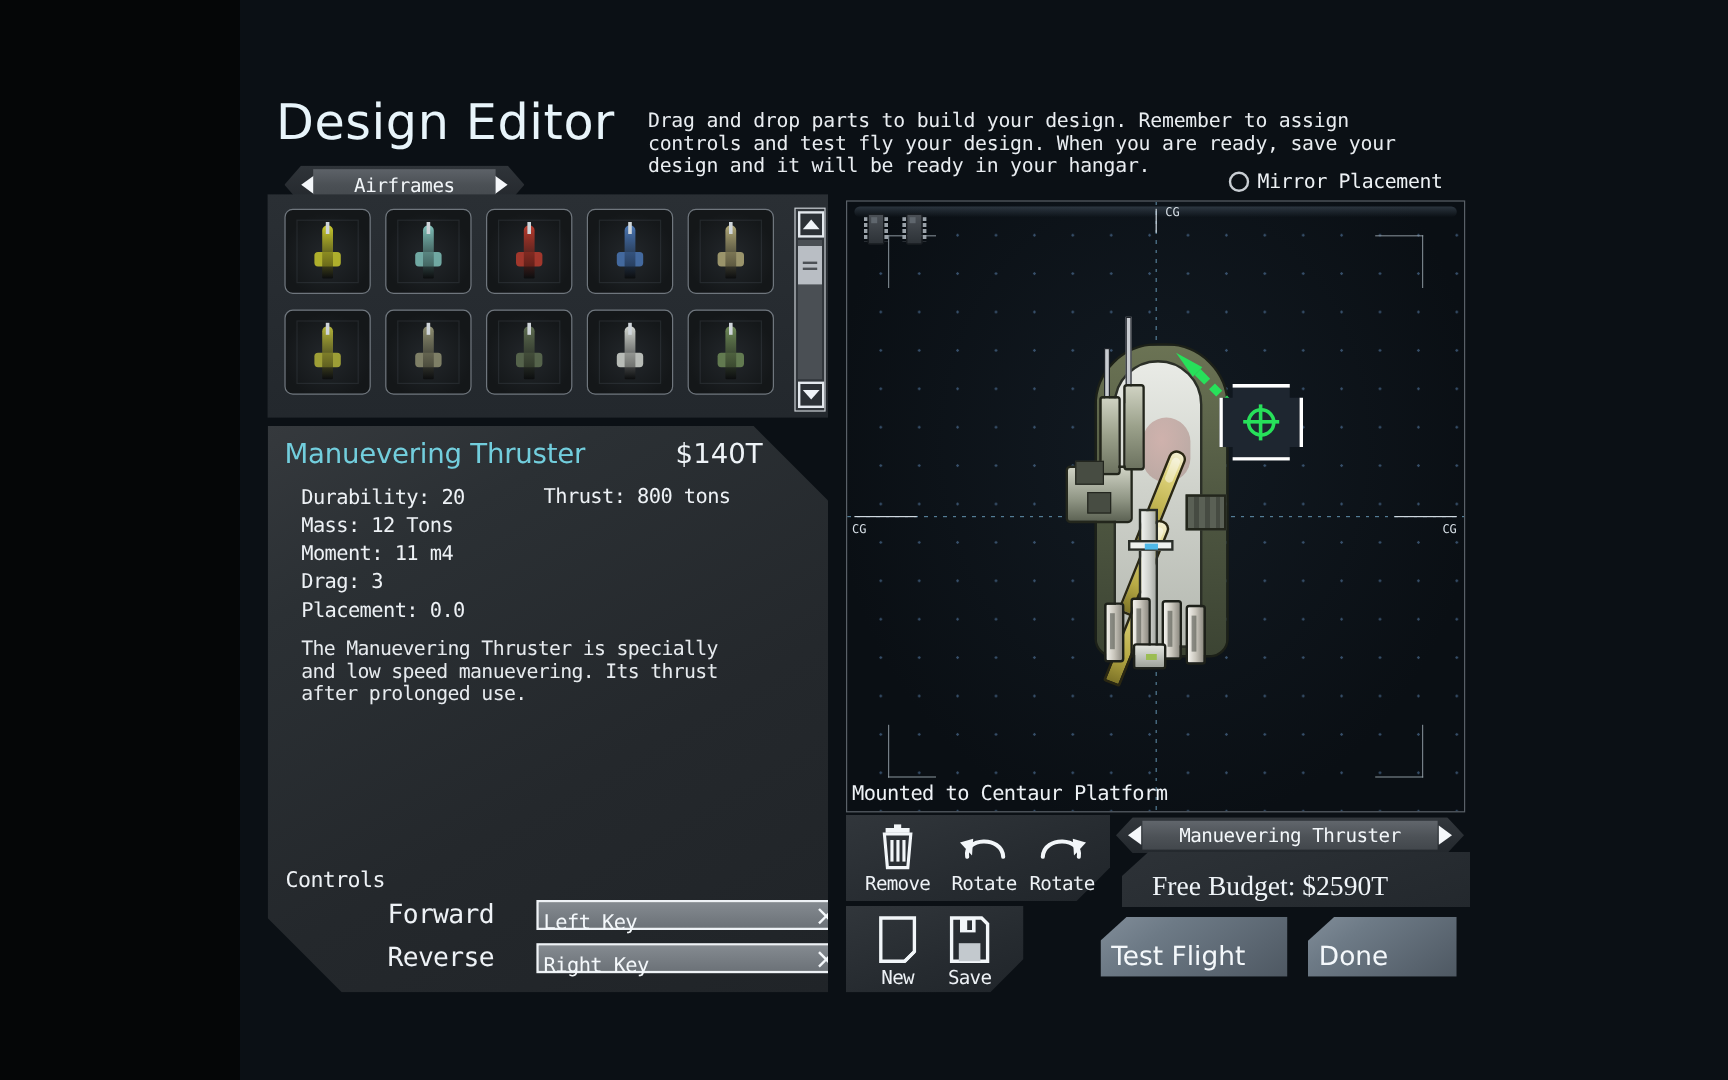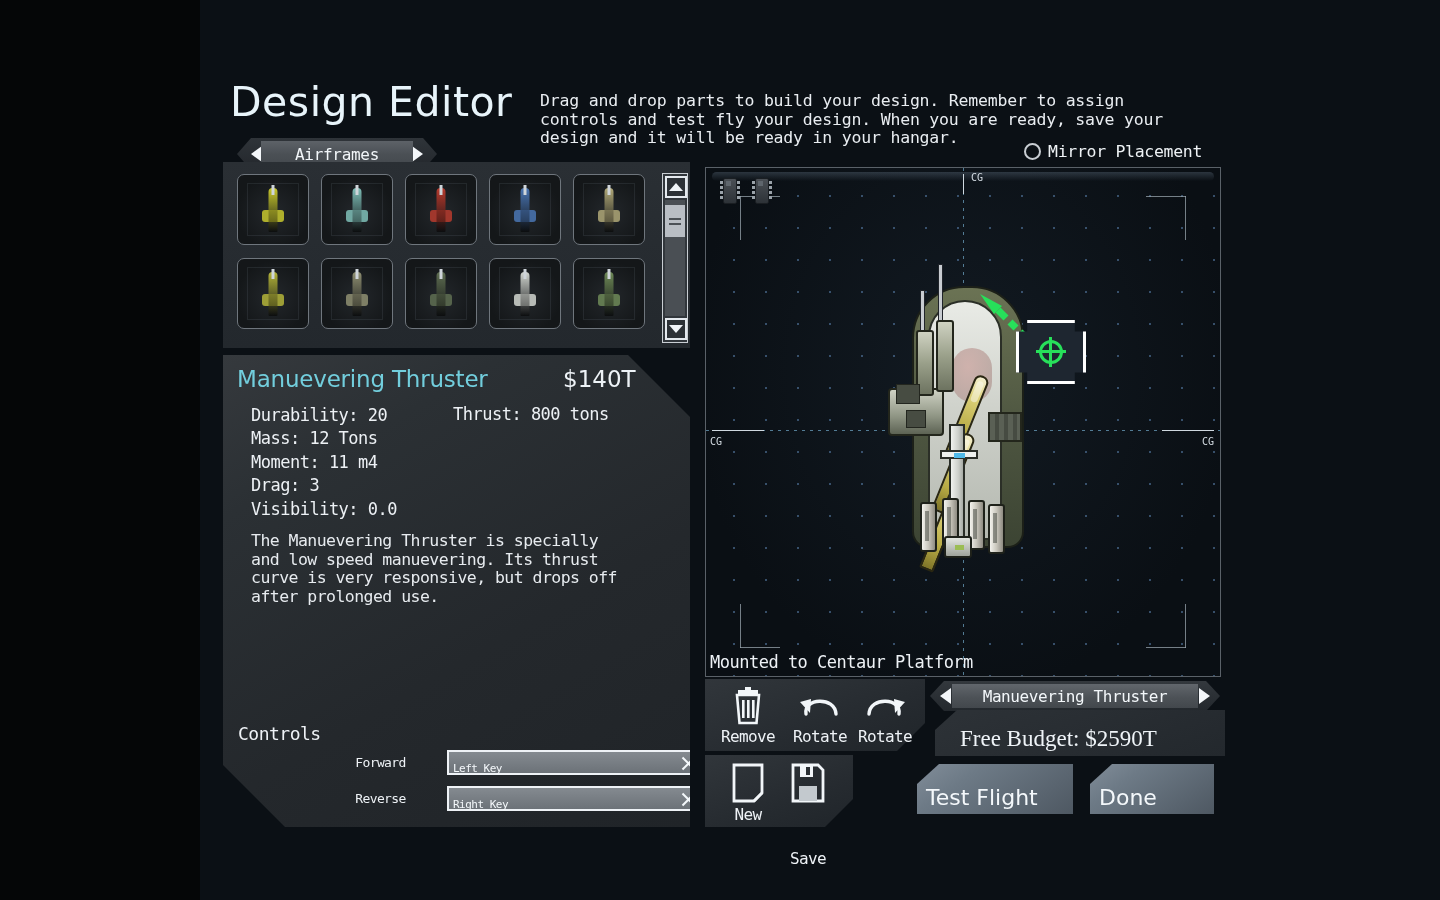--- a/index.html
+++ b/index.html
@@ -168,30 +168,30 @@
   .controls-title {
     position: absolute; left: 15px; top: 368px;
     font-size: 18px; color: #eef2f6;
     font-family: "DejaVu Sans Mono", monospace; letter-spacing: -0.5px;
   }
   .ctrl-row {
     position: absolute; left: 100px; display: flex; align-items: center; gap: 9px;
   }
   .ctrl-row.r1 { top: 395px; } .ctrl-row.r2 { top: 431px; }
   .ctrl-label {
-    width: 115px; text-align: center; font-size: 13px; color: #eef2f6;
+    width: 115px; text-align: left; font-size: 22px; color: #eef2f6;
     font-family: "DejaVu Sans Mono", monospace; letter-spacing: -0.6px;
   }
   .ctrl-field {
     position: relative; width: 255px; height: 25px;
     background: linear-gradient(180deg,#848a90 0%, #6c7278 100%);
     border: 2px solid #eef2f6; display: flex; align-items: center;
   }
   .ctrl-value {
-    font-size: 11px; color: #f4f8fb; padding-left: 4px;
+    font-size: 17px; color: #f4f8fb; padding-left: 4px;
     font-family: "DejaVu Sans Mono", monospace; letter-spacing: -0.5px; margin-top: 12px;
   }
   .ctrl-clear {
     position: absolute; right: 3px; top: 50%; transform: translateY(-50%);
     width: 17px; height: 17px;
   }
   .ctrl-clear::before, .ctrl-clear::after {
     content: ''; position: absolute; left: 0; top: 8px;
     width: 17px; height: 2px; background: #f4f8fb;
   }
@@ -539,28 +539,27 @@
 
   <div class="info-panel">
     <div class="part-name">Manuevering Thruster</div>
     <div class="part-price">$140T</div>
 
     <div class="stats">
       <div>Durability: 20</div>
       <div>Mass: 12 Tons</div>
       <div>Moment: 11 m4</div>
       <div>Drag: 3</div>
-      <div>Visibility: 0.0</div>
+      <div>Placement: 0.0</div>
     </div>
     <div class="stat-thrust">Thrust: 800 tons</div>
 
     <div class="description">
       <div>The Manuevering Thruster is specially</div>
       <div>and low speed manuevering. Its thrust</div>
-      <div>curve is very responsive, but drops off</div>
       <div>after prolonged use.</div>
     </div>
 
     <div class="controls-title">Controls</div>
 
     <div class="ctrl-row r1">
       <div class="ctrl-label">Forward</div>
       <div class="ctrl-field">
         <span class="ctrl-value">Left Key</span>
         <span class="ctrl-clear"></span>
@@ -697,21 +696,21 @@
   </div>
 
   <div class="tool-btn" style="left:712px;top:762px;">
     <svg class="icon-svg" width="38" height="42" viewBox="0 0 38 42">
       <path d="M5 3 h28 v28 l-8 8 h-20 Z" fill="none" stroke="#f2f6f9" stroke-width="2.8" stroke-linejoin="miter"></path>
       <path d="M33 31 l-8 8" stroke="#f2f6f9" stroke-width="2.6"></path>
     </svg>
     <span class="lbl">New</span>
   </div>
 
-  <div class="tool-btn" style="left:772px;top:762px;gap:44px;">
+  <div class="tool-btn" style="left:772px;top:762px;">
     <svg class="icon-svg" width="38" height="42" viewBox="0 0 38 42">
       <path d="M4 3 h25 l5 5 v31 h-30 Z" fill="none" stroke="#f2f6f9" stroke-width="2.8"></path>
       <rect x="11" y="3" width="13" height="12" fill="#f2f6f9"></rect>
       <rect x="17" y="5" width="4" height="8" fill="#2a2f34"></rect>
       <rect x="10" y="24" width="18" height="15" fill="#c3c9ce"></rect>
     </svg>
     <span class="lbl">Save</span>
   </div>
 
   <div class="part-select">

